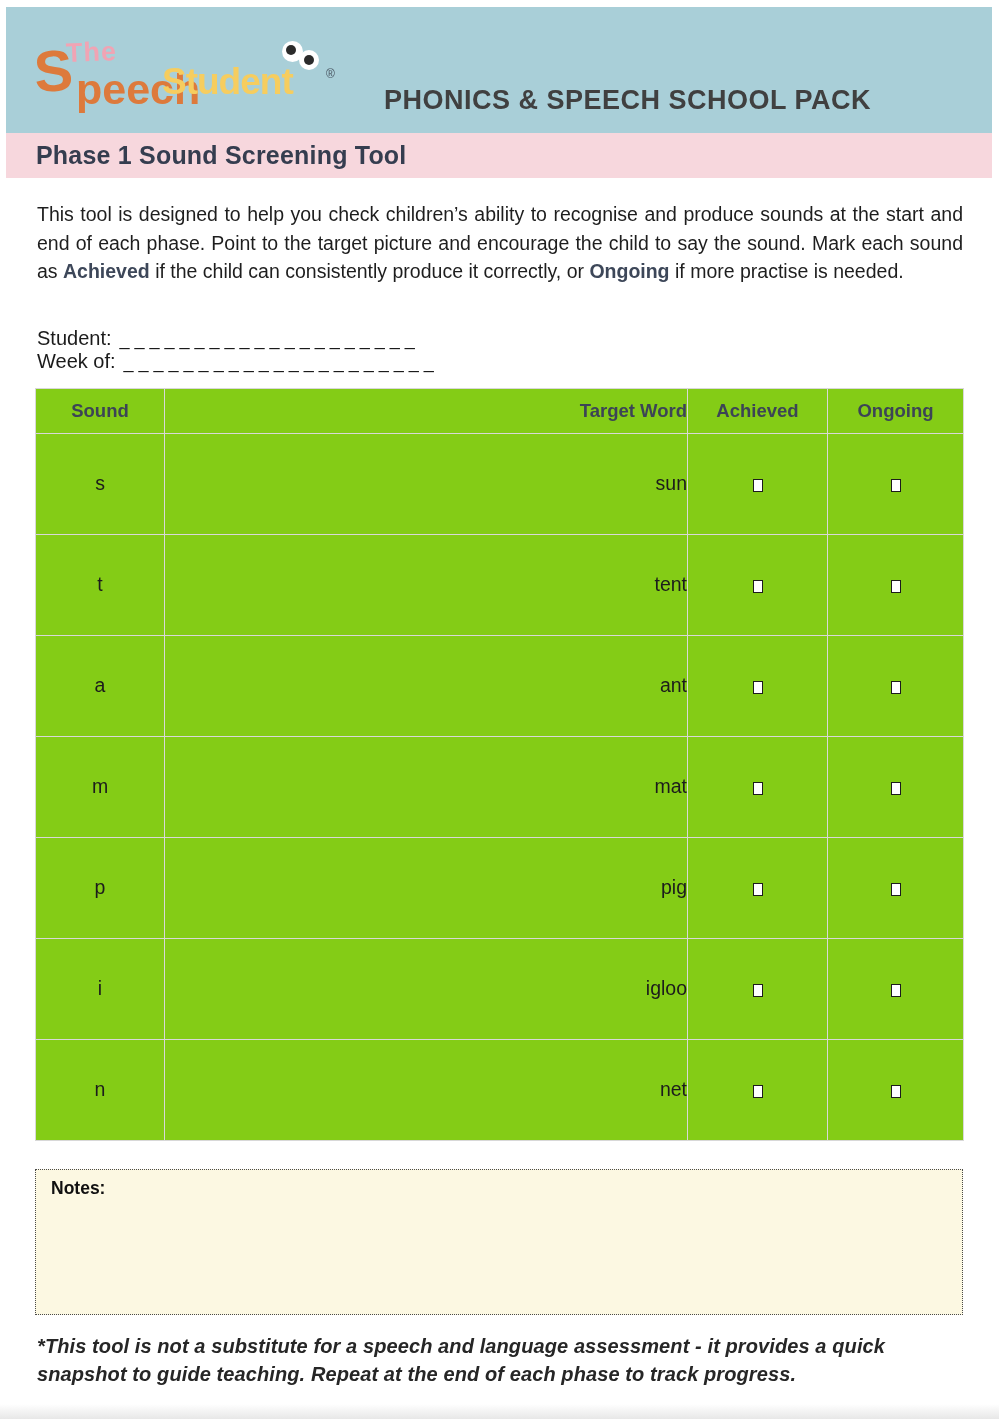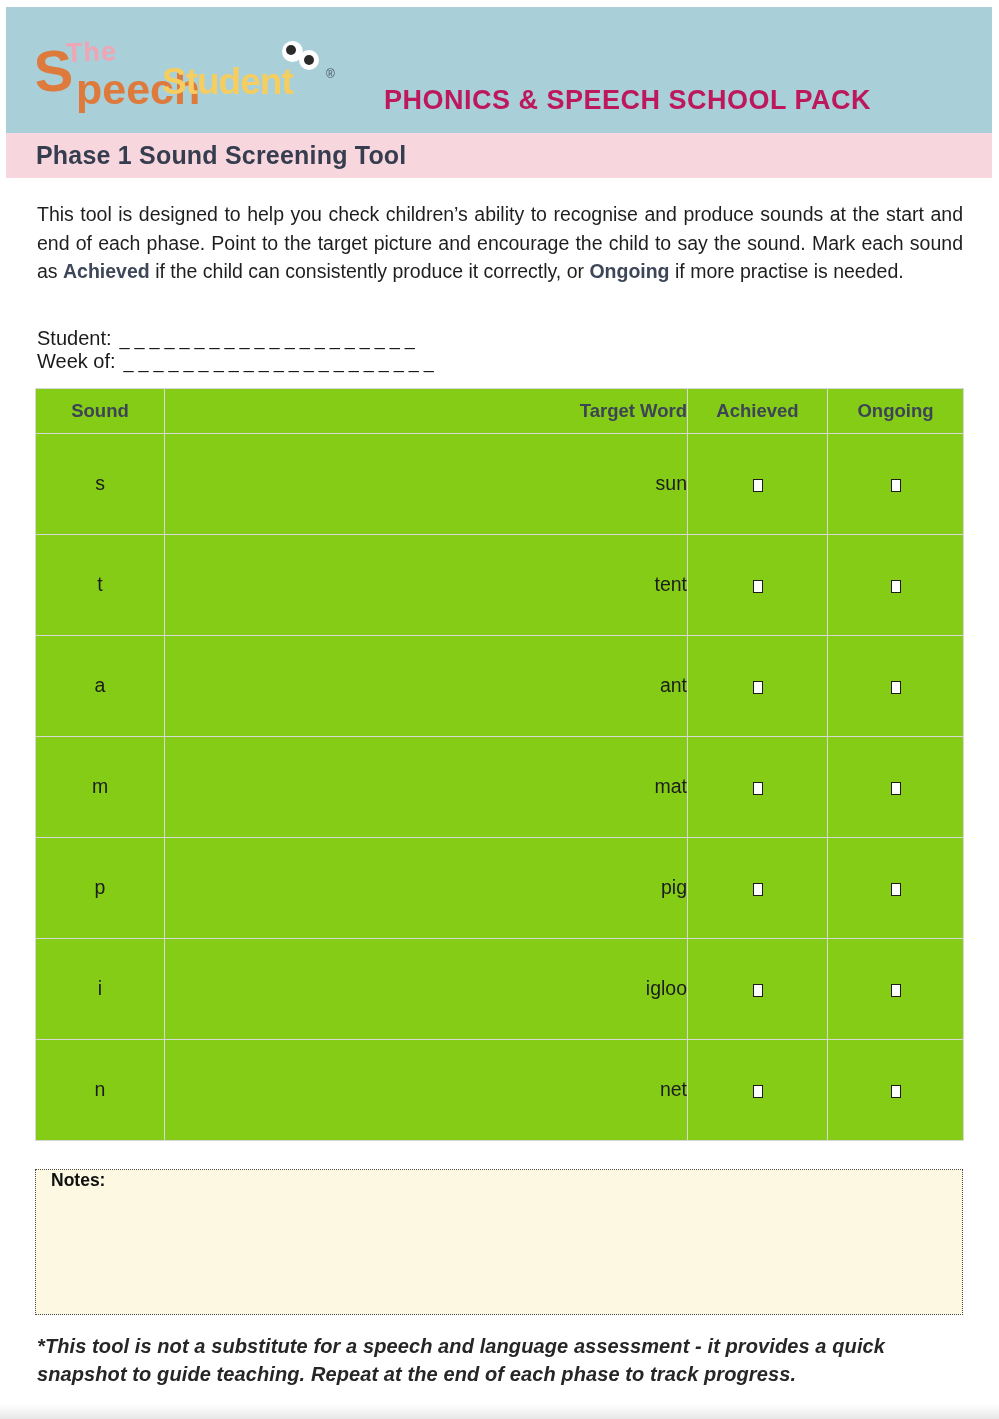--- a/index.html
+++ b/index.html
@@ -14,21 +14,21 @@
   .logo-peech { position:absolute; left:70px; top:58px; font-size:43px; font-weight:bold; color:#dd7a3c; letter-spacing:0px; }
   .logo-monsters { position:absolute; left:156px; top:54px; font-size:37px; font-weight:bold; color:#f6cd5f; letter-spacing:-1px; }
   .eyes { position:absolute; left:276px; top:34px; width:44px; height:34px; }
   .eye { position:absolute; background:#ffffff; border-radius:50%; }
   .eye.left { left:0; top:0; width:21px; height:21px; }
   .eye.right { left:17px; top:9px; width:20px; height:20px; }
   .pupil { position:absolute; background:#2b2b2b; border-radius:50%; width:10px; height:10px; }
   .eye.left .pupil { left:4px; top:4px; }
   .eye.right .pupil { left:5px; top:5px; }
   .logo-reg { position:absolute; left:320px; top:60px; font-size:12px; color:#47535f; }
-  .pack-title { position:absolute; left:378px; top:78px; font-size:27px; font-weight:bold; color:#be185d; letter-spacing:0.5px; white-space:nowrap; }
+  .pack-title { position:absolute; left:378px; top:78px; font-size:27px; font-weight:bold; color:#404040; letter-spacing:0.5px; white-space:nowrap; }
 
   
   .phase-bar { margin:0 7px 0 6px; height:45px; background:#f7d7dd; display:flex; align-items:center; }
   .phase-title { margin-left:30px; font-size:25px; font-weight:bold; color:#353d4f; letter-spacing:0.2px; }
 
   
   .intro { margin:22px 36px 0 37px; font-size:19.5px; line-height:28.6px; color:#1e1e1e; text-align:justify; }
   .intro b { color:#3d4759; }
 
   
@@ -42,21 +42,21 @@
   table.screening th, table.screening td { border:1px solid #d8d8d8; background:#84cc16; }
   table.screening th { height:45px; font-size:18.5px; font-weight:bold; color:#3c4456; }
   th.col-sound, td.sound-cell { width:129px; text-align:center; }
   th.col-word, td.word-cell { width:523px; text-align:right; padding-left:12px; }
   th.col-achieved, td.check-cell-a { width:140px; text-align:center; }
   th.col-ongoing, td.check-cell-o { width:136px; text-align:center; }
   table.screening td { height:101px; font-size:19.5px; color:#1c1c1c; }
   .checkbox { display:inline-block; width:10px; height:13px; border:1.5px solid #1c1c1c; background:#ffffff; vertical-align:middle; }
 
   
-  .notes-box { margin:28px 36px 0 35px; height:146px; background:#fcf8e2; border:1px dotted #4a4a4a; padding:0 15px; }
+  .notes-box { margin:28px 36px 0 35px; height:146px; background:#fcf8e2; border:1px dotted #4a4a4a; padding:8px 15px; }
   .notes-label { font-size:17.5px; font-weight:bold; color:#101010; }
 
   
   .footer-note { margin:17px 50px 0 37px; font-size:20px; font-style:italic; font-weight:bold; color:#262626; line-height:28px; letter-spacing:0.1px; }
 
   .bottom-edge { position:absolute; left:0; bottom:0; width:999px; height:15px;
                  background:linear-gradient(to bottom, #ffffff 0%, #f2f2f2 55%, #e7e7e7 100%); }
 </style>
 </head>
 <body>

